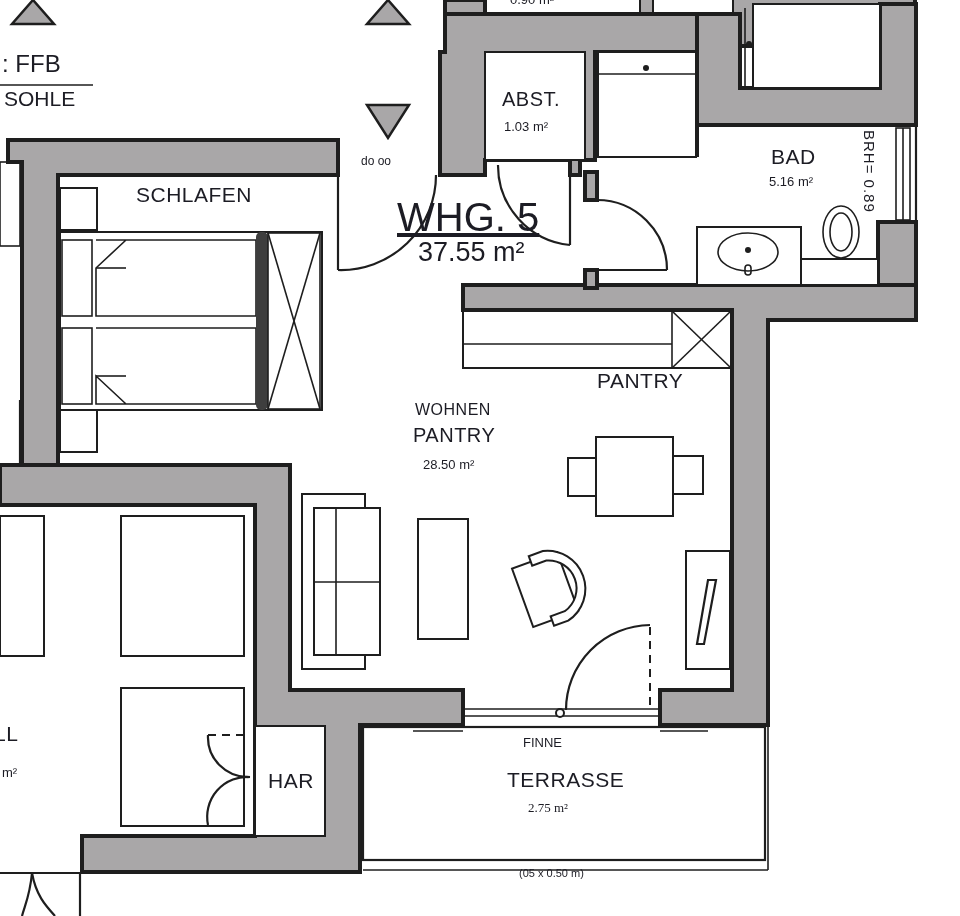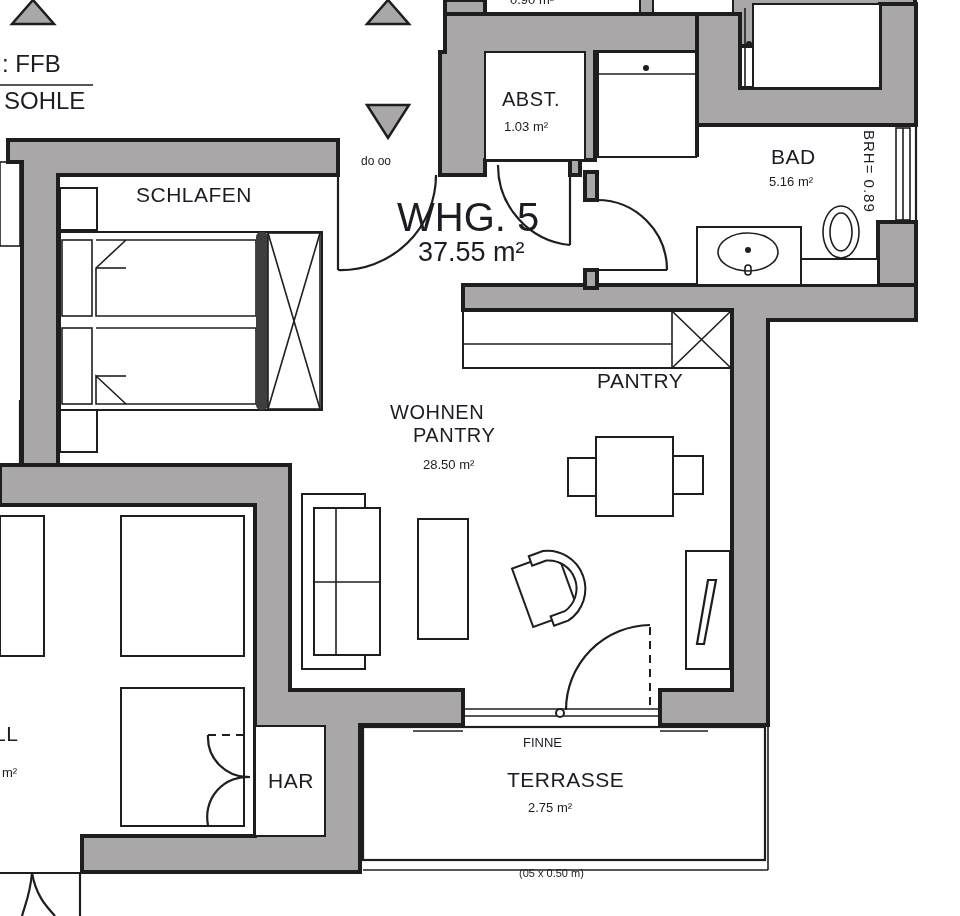--- a/index.html
+++ b/index.html
@@ -137,43 +137,43 @@
 
   <line class="line" x1="0" y1="873" x2="82" y2="873"></line>
   <line class="line" x1="80" y1="873" x2="80" y2="916"></line>
   <path class="line" d="M32,873 C30,895 25,905 22,916"></path>
   <path class="line" d="M32,873 C36,895 45,905 55,916"></path>
 
   <line class="line" x1="916" y1="4" x2="916" y2="320"></line>
 </svg>
 
 <div class="lbl" style="left:2px;top:50px;font-size:24px;">: <span>FFB</span></div>
-<div class="lbl" style="left:4px;top:87px;font-size:24px;">SOHLE</div>
+<div class="lbl" style="left:4px;top:87px;font-size:21px;">SOHLE</div>
 <div class="lbl" style="left:361px;top:154px;font-size:12px;font-weight:normal;">do oo</div>
 <div class="lbl" style="left:510px;top:-8px;font-size:13px;">0.90 m²</div>
 
 <div class="lbl room" style="left:136px;top:183px;">SCHLAFEN</div>
 
 <div class="lbl room" style="left:502px;top:88px;font-size:20px;">ABST.</div>
 <div class="lbl area" style="left:504px;top:119px;">1.03 m²</div>
 
-<div class="lbl big" style="left:397px;top:195px;">WHG. 5</div>
+<div class="lbl big" style="left:397px;top:195px;text-decoration:underline;">WHG. 5</div>
 <div class="lbl bigarea" style="left:418px;top:237px;">37.55 m²</div>
 
 <div class="lbl room" style="left:771px;top:145px;">BAD</div>
 <div class="lbl area" style="left:769px;top:174px;">5.16 m²</div>
 <div class="lbl vert" style="left:878px;top:130px;">BRH= 0.89</div>
 
 <div class="lbl room" style="left:597px;top:369px;">PANTRY</div>
 
-<div class="lbl room" style="left:390px;top:401px;font-size:20px;">WOHNEN</div>
+<div class="lbl room" style="left:415px;top:401px;font-size:16px;">WOHNEN</div>
 <div class="lbl room" style="left:413px;top:424px;font-size:20px;">PANTRY</div>
 <div class="lbl area" style="left:423px;top:457px;">28.50 m²</div>
 
 <div class="lbl room" style="left:268px;top:769px;">HAR</div>
 
 <div class="lbl area" style="left:523px;top:735px;font-weight:normal;">FINNE</div>
 <div class="lbl room" style="left:507px;top:768px;">TERRASSE</div>
-<div class="lbl area" style="left:528px;top:800px;">2.75 m²</div>
+<div class="lbl area" style="left:528px;top:800px;font-family:Liberation Serif, serif;">2.75 m²</div>
 <div class="lbl" style="left:519px;top:867px;font-size:11px;">(05 x 0.50 m)</div>
 
 <div class="lbl room" style="left:-6px;top:722px;">LL</div>
 <div class="lbl area" style="left:2px;top:765px;">m²</div>
 
 </body></html>

